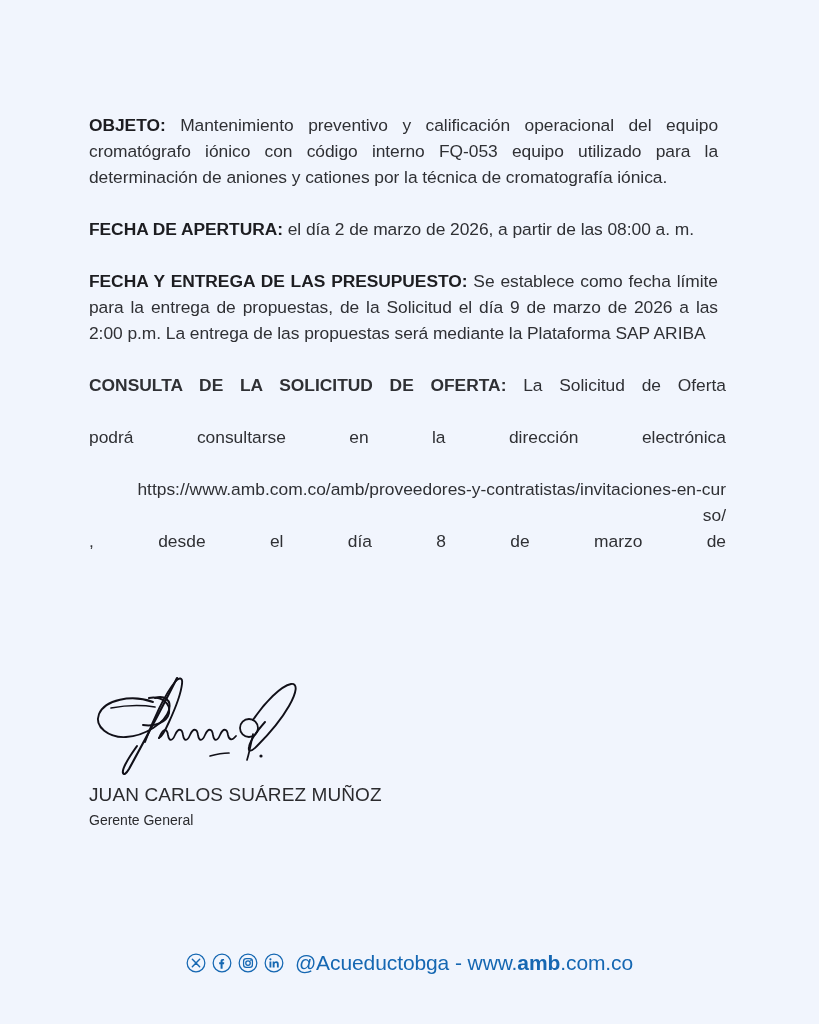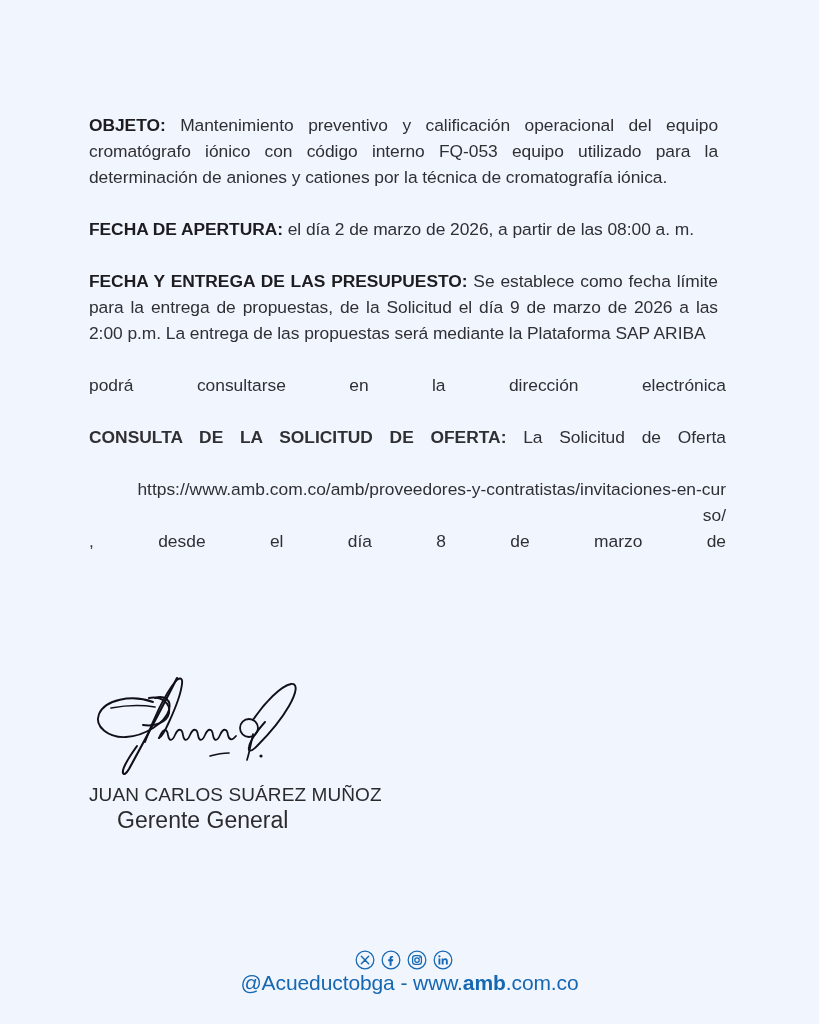--- a/index.html
+++ b/index.html
@@ -87,38 +87,36 @@
     margin-left: 4px;
   }
   .sign-name {
     font-size: 19px;
     line-height: 25px;
     color: #2b2b2e;
     letter-spacing: 0.1px;
     margin-top: 6px;
   }
   .sign-role {
-    font-size: 23px;
+    font-size: 14px;
     line-height: 24px;
     color: #2b2b2e;
     margin-top: 1px;
-    margin-left: 28px;
   }
 
   
   .footer {
     position: absolute;
     left: 0;
     right: 0;
     top: 950px;
     display: flex;
     justify-content: center;
     align-items: center;
     gap: 0;
-    flex-direction: column;
   }
   .social-row {
     display: flex;
     align-items: center;
     gap: 6px;
     margin-right: 11px;
   }
   .social-ic {
     width: 20px;
     height: 20px;
@@ -143,22 +141,22 @@
   <div class="content">
 
     <p class="para"><b>OBJETO:</b><span> Mantenimiento preventivo y calificación operacional del equipo cromatógrafo iónico con código interno FQ-053 equipo utilizado para la determinación de aniones y cationes por la técnica de cromatografía iónica.</span></p>
 
     <p class="para"><b>FECHA DE APERTURA:</b><span> el día 2 de marzo de 2026, a partir de las 08:00 a. m.</span></p>
 
     <p class="para"><b>FECHA Y ENTREGA DE LAS PRESUPUESTO:</b><span> Se establece como fecha límite para la entrega de propuestas, de la Solicitud el día 9 de marzo de 2026 a las 2:00 p.m. La entrega de las propuestas será mediante la Plataforma SAP ARIBA</span></p>
 
 
     <p class="para-url">
+      <span class="justified-line"><b>CONSULTA DE LA SOLICITUD DE OFERTA:</b><span> La Solicitud de Oferta</span></span>
       <span class="justified-line">podrá consultarse en la dirección electrónica</span>
-      <span class="justified-line"><b>CONSULTA DE LA SOLICITUD DE OFERTA:</b><span> La Solicitud de Oferta</span></span>
       <span class="url-line">https://www.amb.com.co/amb/proveedores-y-contratistas/invitaciones-en-curso/</span>
       <span class="justified-line">, desde el día 8 de marzo de</span>
     </p>
 
   </div>
 
   <div class="sign-block">
     <svg class="signature-svg" viewBox="0 0 230 108" aria-hidden="true">
       <g fill="none" stroke="#111018" stroke-linecap="round" stroke-linejoin="round">
 

